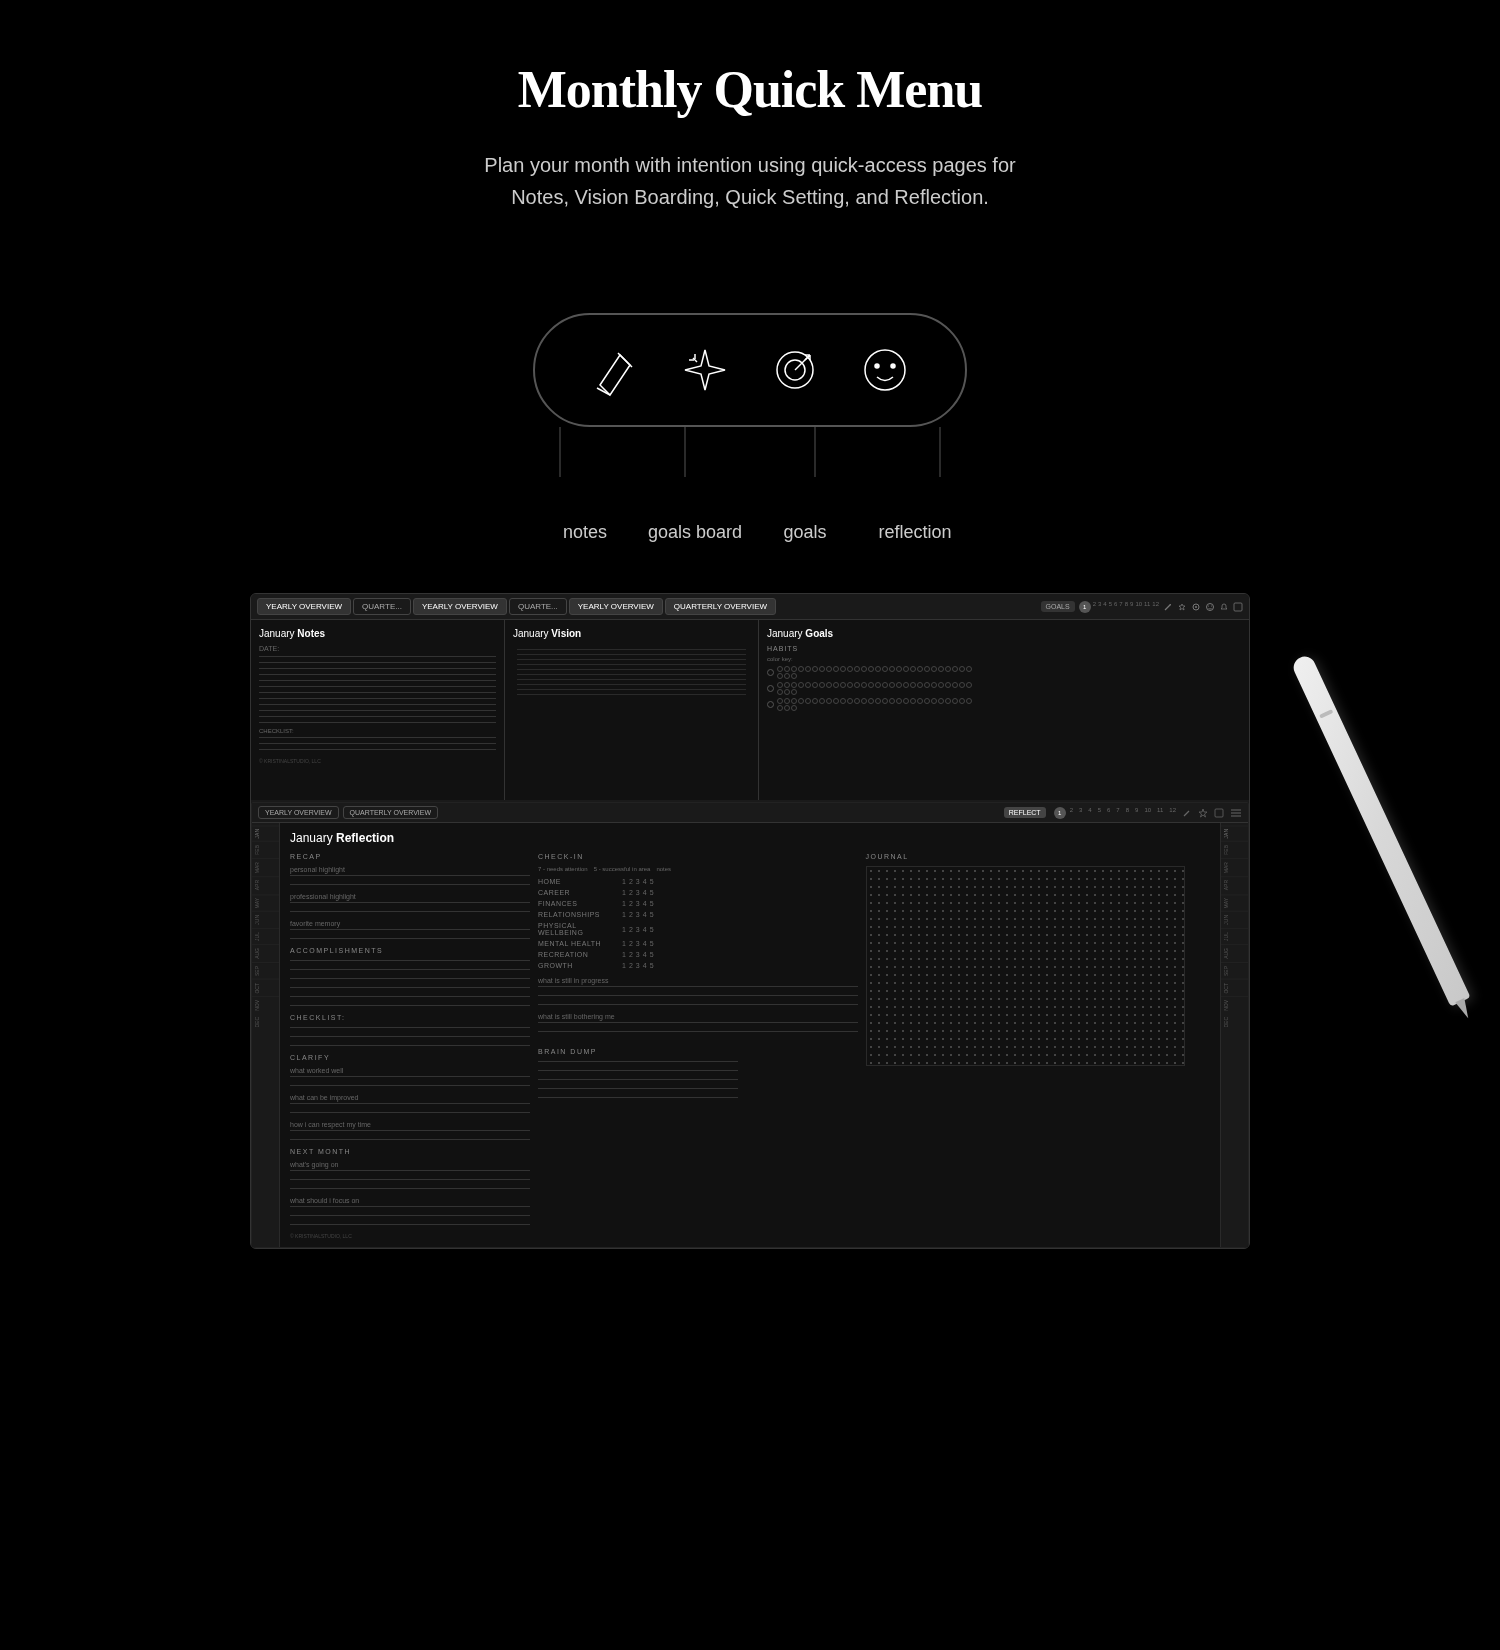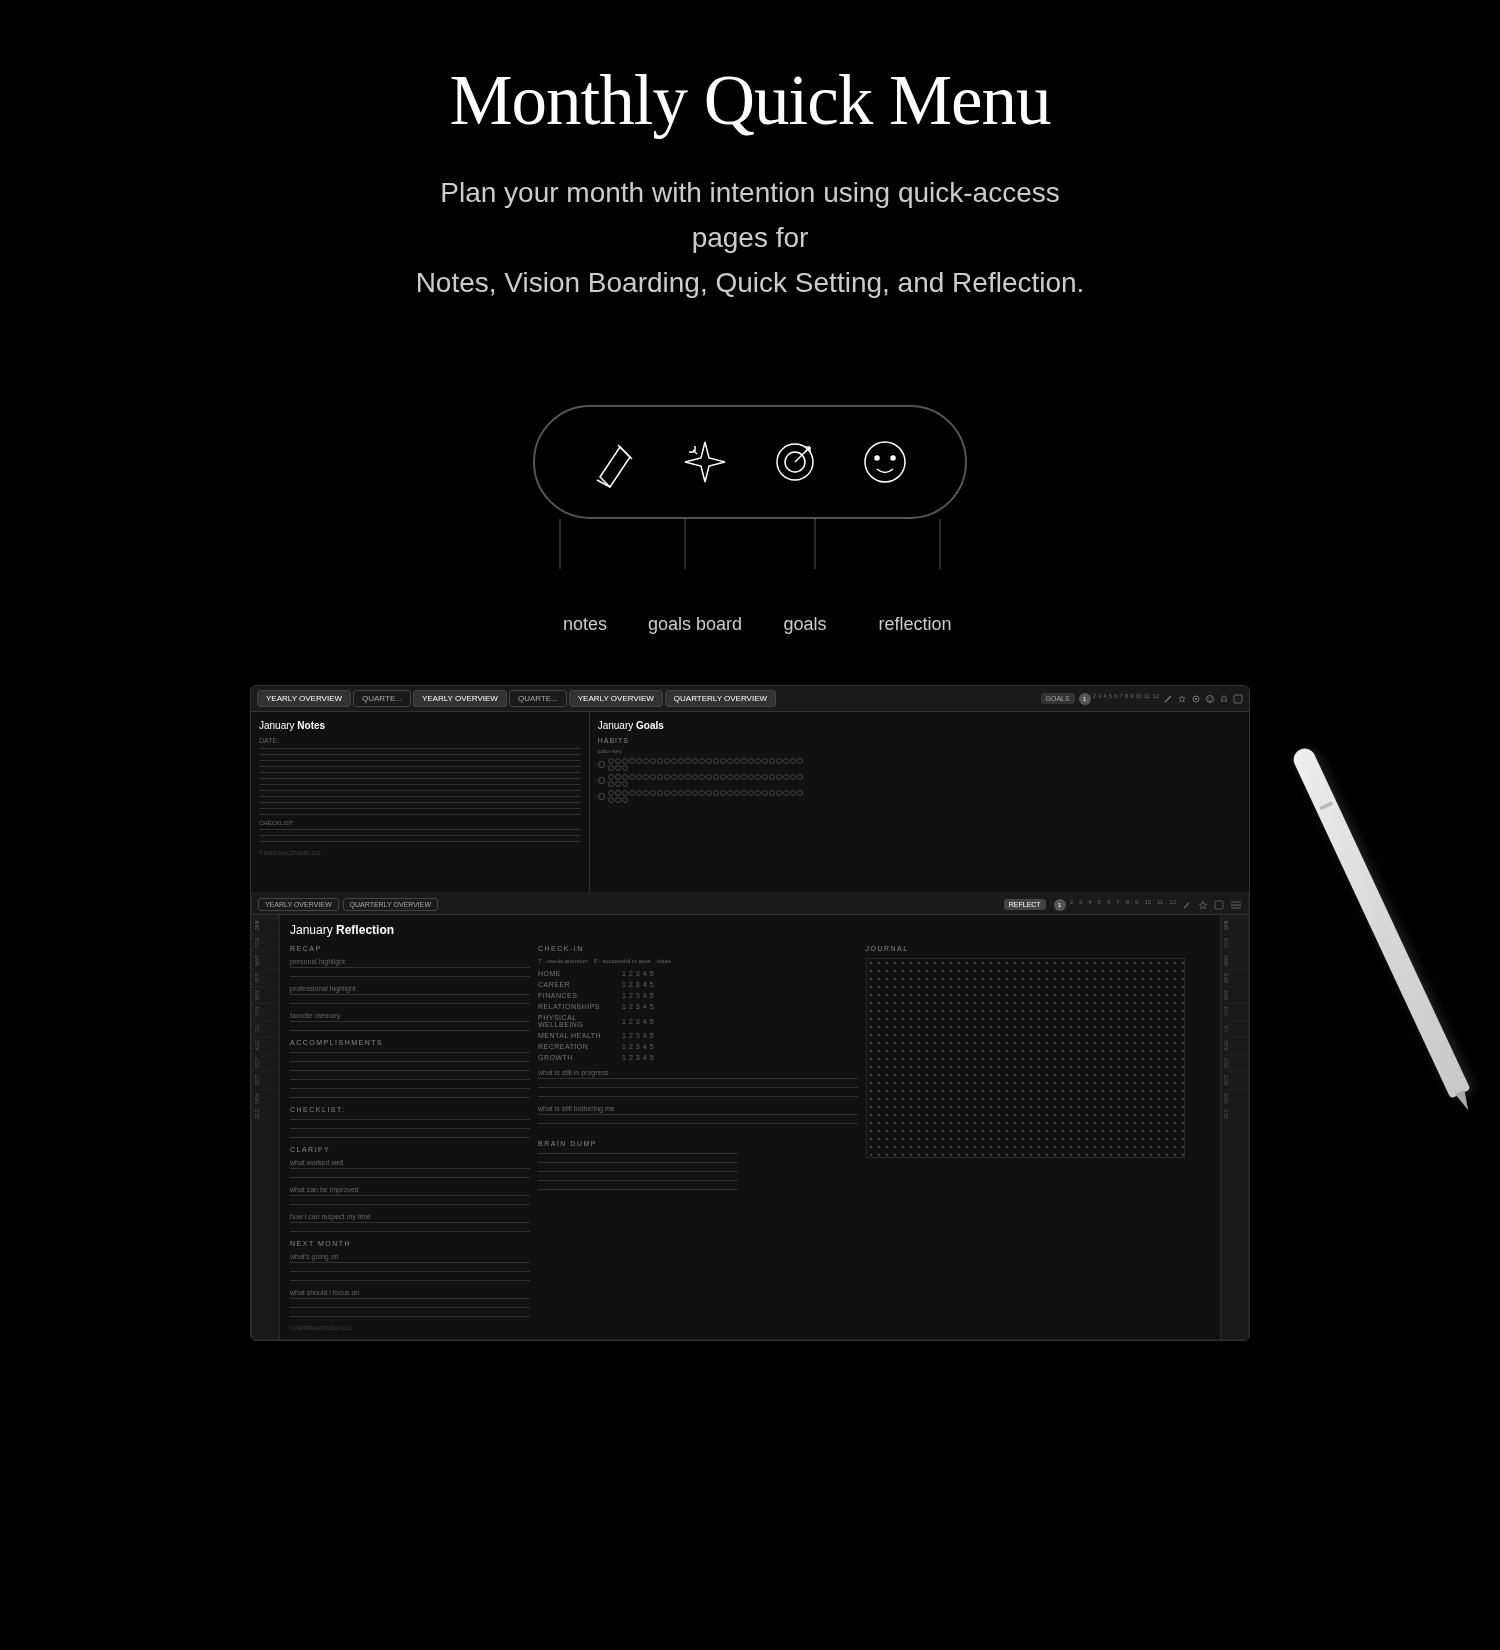--- a/index.html
+++ b/index.html
@@ -12,30 +12,30 @@
       overflow-x: hidden;
     }
 
     .hero-section {
       text-align: center;
       padding: 60px 20px 40px;
     }
 
     .main-title {
       font-family: 'Georgia', 'Times New Roman', serif;
-      font-size: 71px;
-      font-weight: 400;
+      font-size: 52px;
+      font-weight: 700;
       letter-spacing: -1px;
       margin-bottom: 30px;
       color: #fff;
     }
 
     .subtitle {
       font-family: Arial, sans-serif;
-      font-size: 28px;
+      font-size: 20px;
       font-weight: 300;
       color: #ccc;
       line-height: 1.6;
       max-width: 700px;
       margin: 0 auto;
     }
 
     .icons-section {
       display: flex;
       justify-content: center;
@@ -556,20 +556,37 @@
           </div>
           <div class="checklist-section" style="margin-top:4px;">
             <div style="font-size:6px;color:#666;margin-bottom:3px;">CHECKLIST:</div>
             <div class="line-item"></div>
               <div class="line-item"></div>
               <div class="line-item"></div>
           </div>
           <div class="copyright">© KRISTINALSTUDIO, LLC</div>
         </div>
 
+        <div class="panel" style="background:#111;">
+          <div class="panel-title">
+            January <span>Vision</span>
+          </div>
+          <div class="vision-panel-content">
+            <div class="v-line"></div>
+              <div class="v-line"></div>
+              <div class="v-line"></div>
+            <div class="v-line"></div>
+              <div class="v-line"></div>
+              <div class="v-line"></div>
+            <div class="v-line"></div>
+              <div class="v-line"></div>
+              <div class="v-line"></div>
+            <div class="v-line"></div>
+          </div>
+        </div>
 
         <div class="panel" style="background:#111;flex:2;">
           <div class="panel-title">
             January <span>Goals</span>
           </div>
           <div class="habits-title">HABITS</div>
           <div class="color-key">color key:</div>
 
           <div>
             <div class="habit-row">

